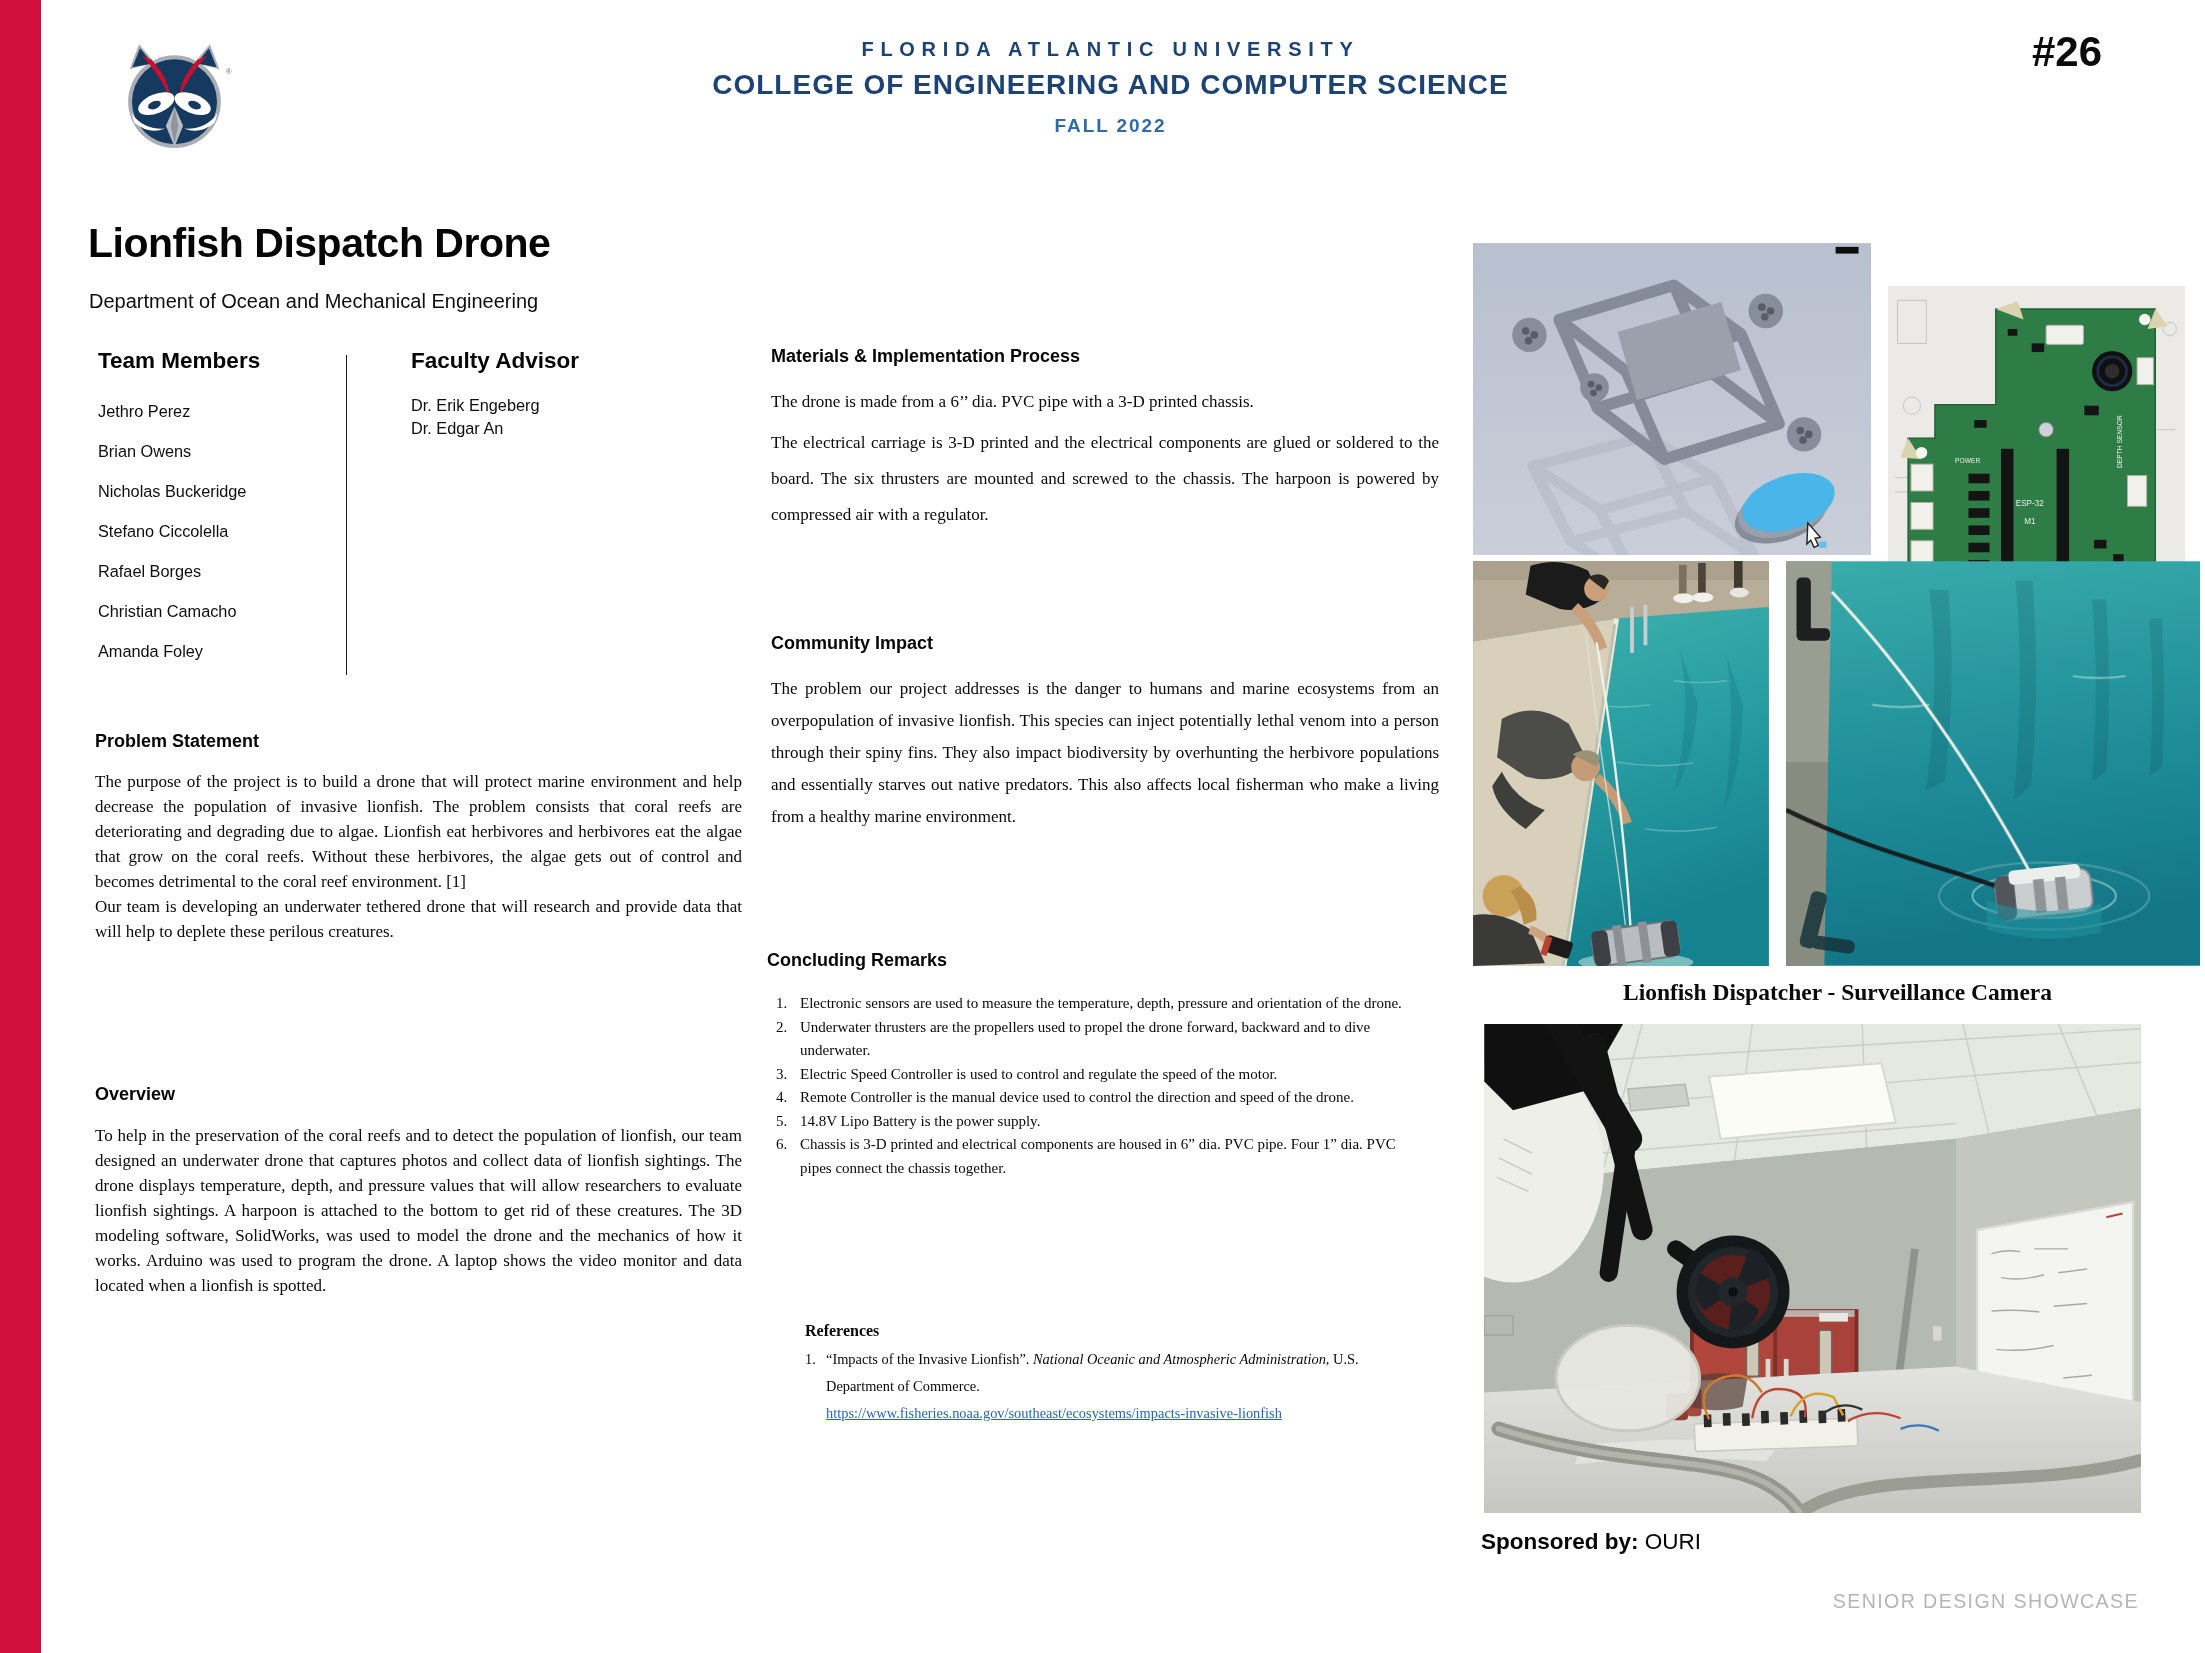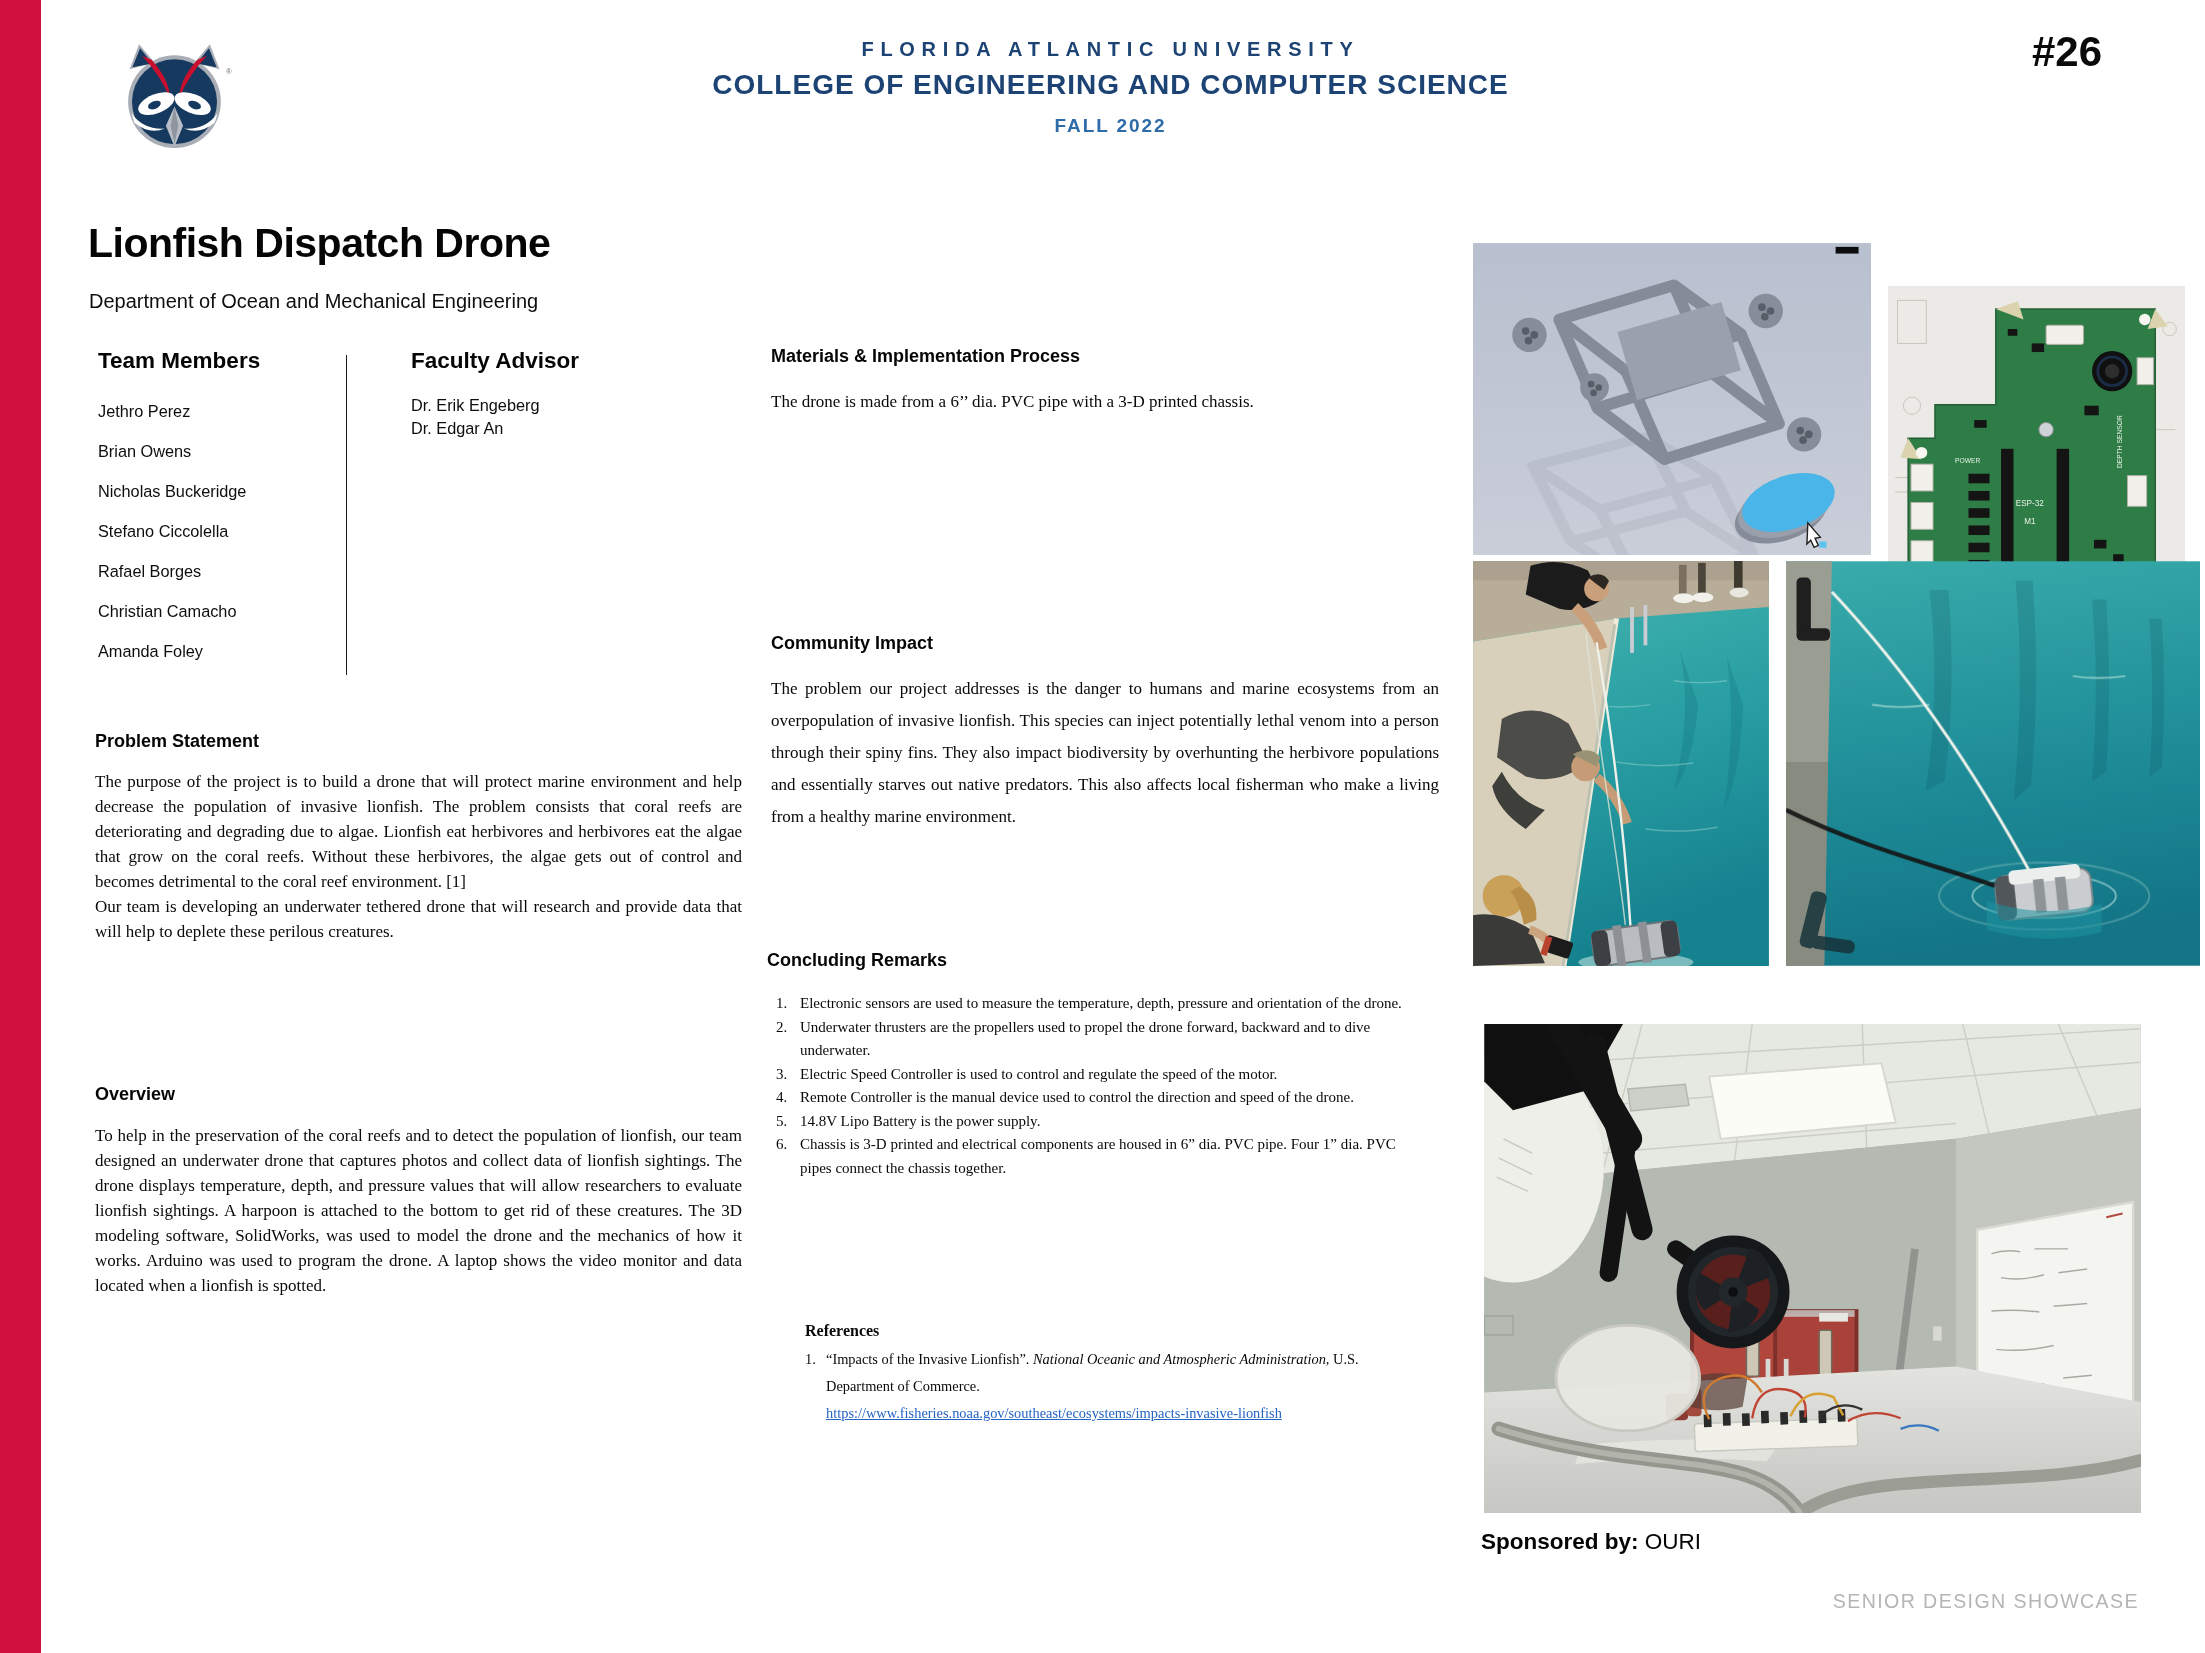--- a/index.html
+++ b/index.html
@@ -135,20 +135,21 @@
   </div>
 
   <div class="h-section overview-head">Overview</div>
   <div class="serif overview-body">
     <p>To help in the preservation of the coral reefs and to detect the population of lionfish, our team designed  an underwater drone that captures photos and collect data of lionfish sightings. The drone displays  temperature, depth, and pressure values that will allow researchers to evaluate lionfish sightings. A harpoon is attached to the bottom to get rid of these creatures. The 3D modeling software, SolidWorks, was used to model the drone and the mechanics of how it works. Arduino was  used to program the drone. A laptop shows the video monitor and data located when a lionfish is spotted.</p>
   </div>
 
   <div class="h-section materials-head">Materials &amp; Implementation Process</div>
   <div class="serif materials-body">
     <p>The drone is made from a 6’’ dia. PVC pipe with a 3-D printed chassis.</p>
+    <p>The electrical carriage is 3-D printed and the electrical components are glued or soldered to the board.  The six thrusters are mounted and screwed to the chassis.   The harpoon is powered by compressed air with a regulator.</p>
   </div>
 
   <div class="h-section ci-head">Community Impact</div>
   <div class="serif ci-body">
     <p>The problem our project addresses is the danger to humans and marine ecosystems from an overpopulation of invasive lionfish. This species can inject potentially lethal venom into a person through their spiny fins. They also impact biodiversity by overhunting the herbivore populations and essentially starves out native predators. This also affects local fisherman who make a living from a healthy marine environment.</p>
   </div>
 
   <div class="h-section cr-head">Concluding Remarks</div>
   <div class="cr-list">
     <div class="cr-item">
@@ -414,20 +415,21 @@
         <rect x="440" y="650" width="200" height="92" rx="24" fill="#c9cdcf" stroke="#84898c" stroke-width="4"></rect>
         <rect x="440" y="650" width="40" height="92" rx="14" fill="#51565a"></rect>
         <rect x="470" y="640" width="150" height="30" rx="10" fill="#eceeee"></rect>
         <rect x="520" y="664" width="22" height="70" fill="#8f9497"></rect>
         <rect x="566" y="664" width="22" height="70" fill="#8f9497"></rect>
       </g>
       <path d="M420,710 q120,40 240,6 l0,60 q-120,30 -240,-6 Z" fill="#1f93a0" opacity="0.55"></path>
     </svg>
   </div>
 
+  <div class="caption">Lionfish Dispatcher - Surveillance Camera</div>
 
   <div class="fig fig-lab">
     <svg viewBox="0 0 1372 1022">
       <defs>
         <linearGradient id="tbl" x1="0" y1="0" x2="0" y2="1">
           <stop offset="0" stop-color="#e3e4df"></stop>
             <stop offset="1" stop-color="#c6c7c2"></stop>
         </linearGradient>
       </defs>
       <rect width="1372" height="1022" fill="#b4b9b2"></rect>

